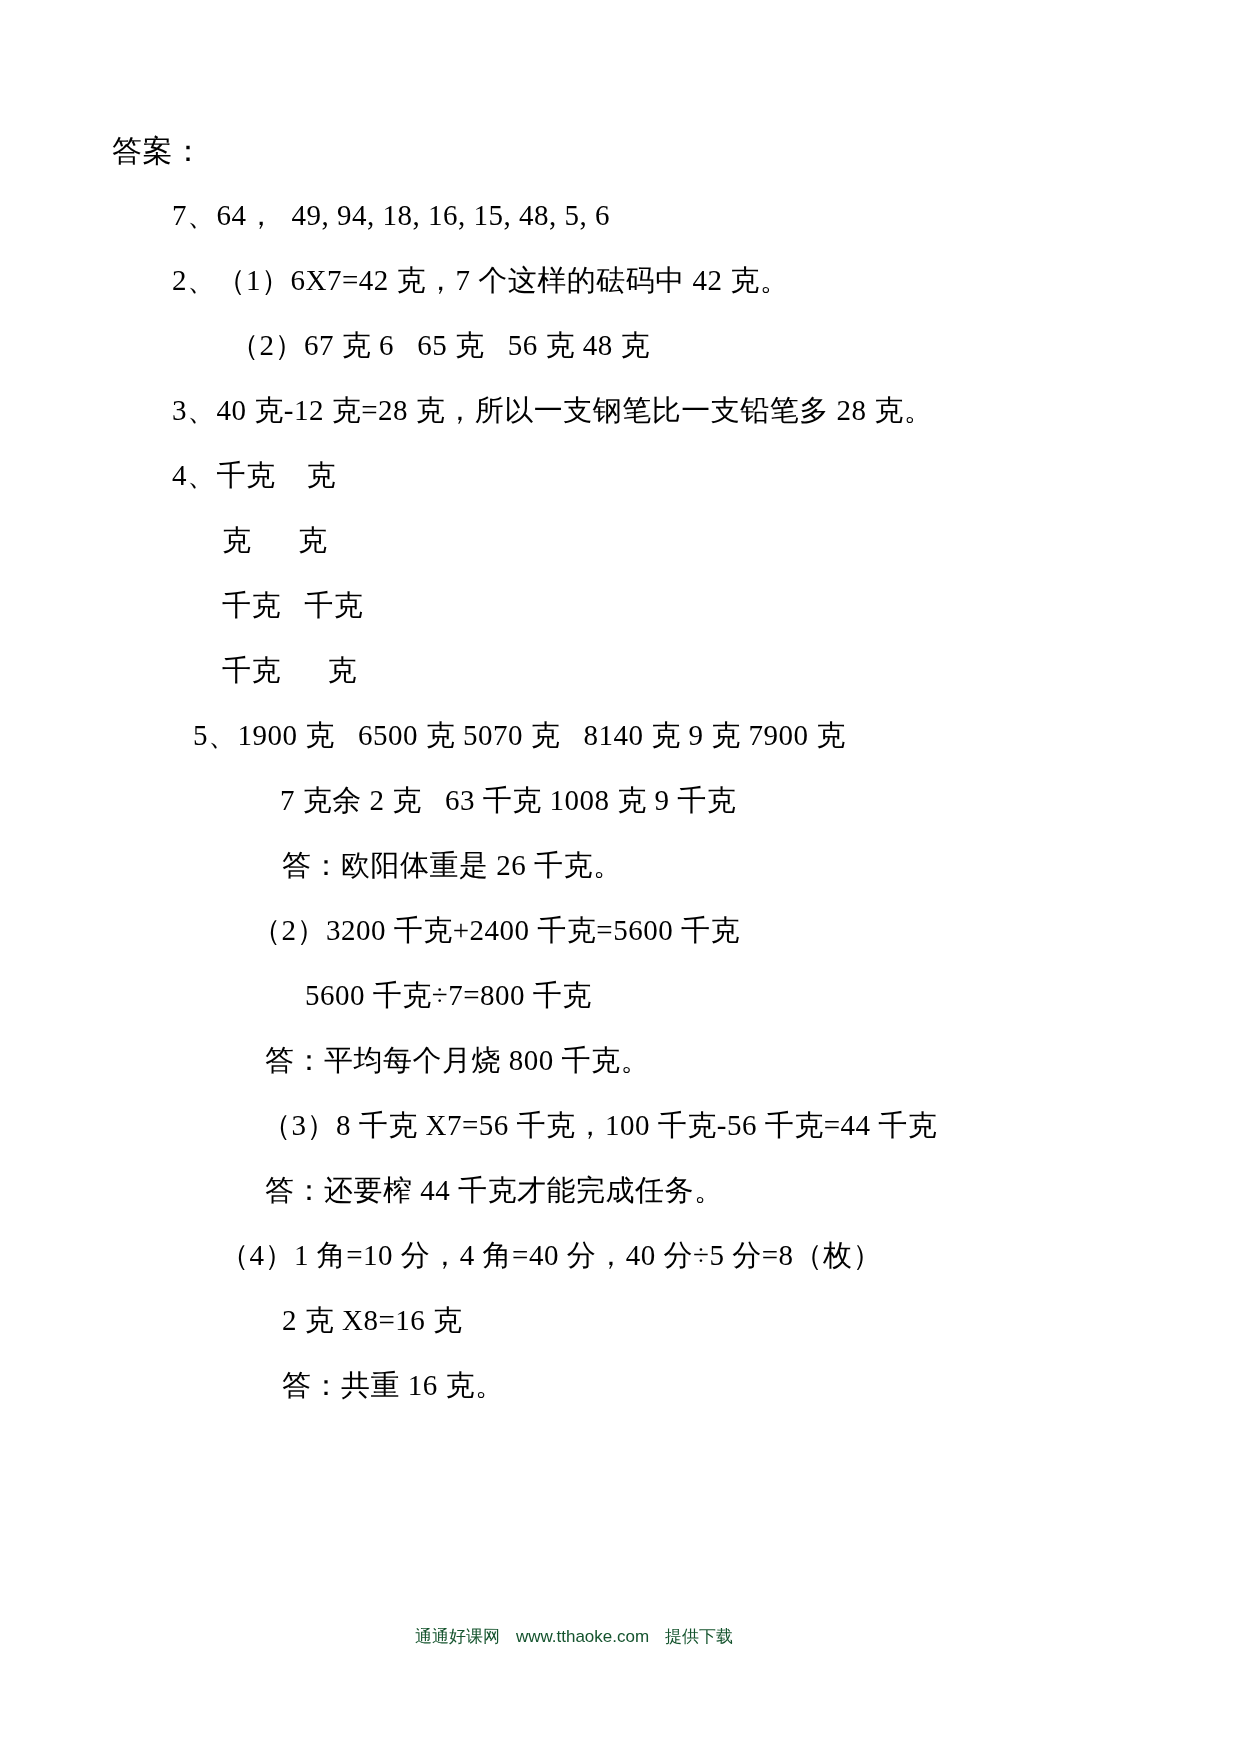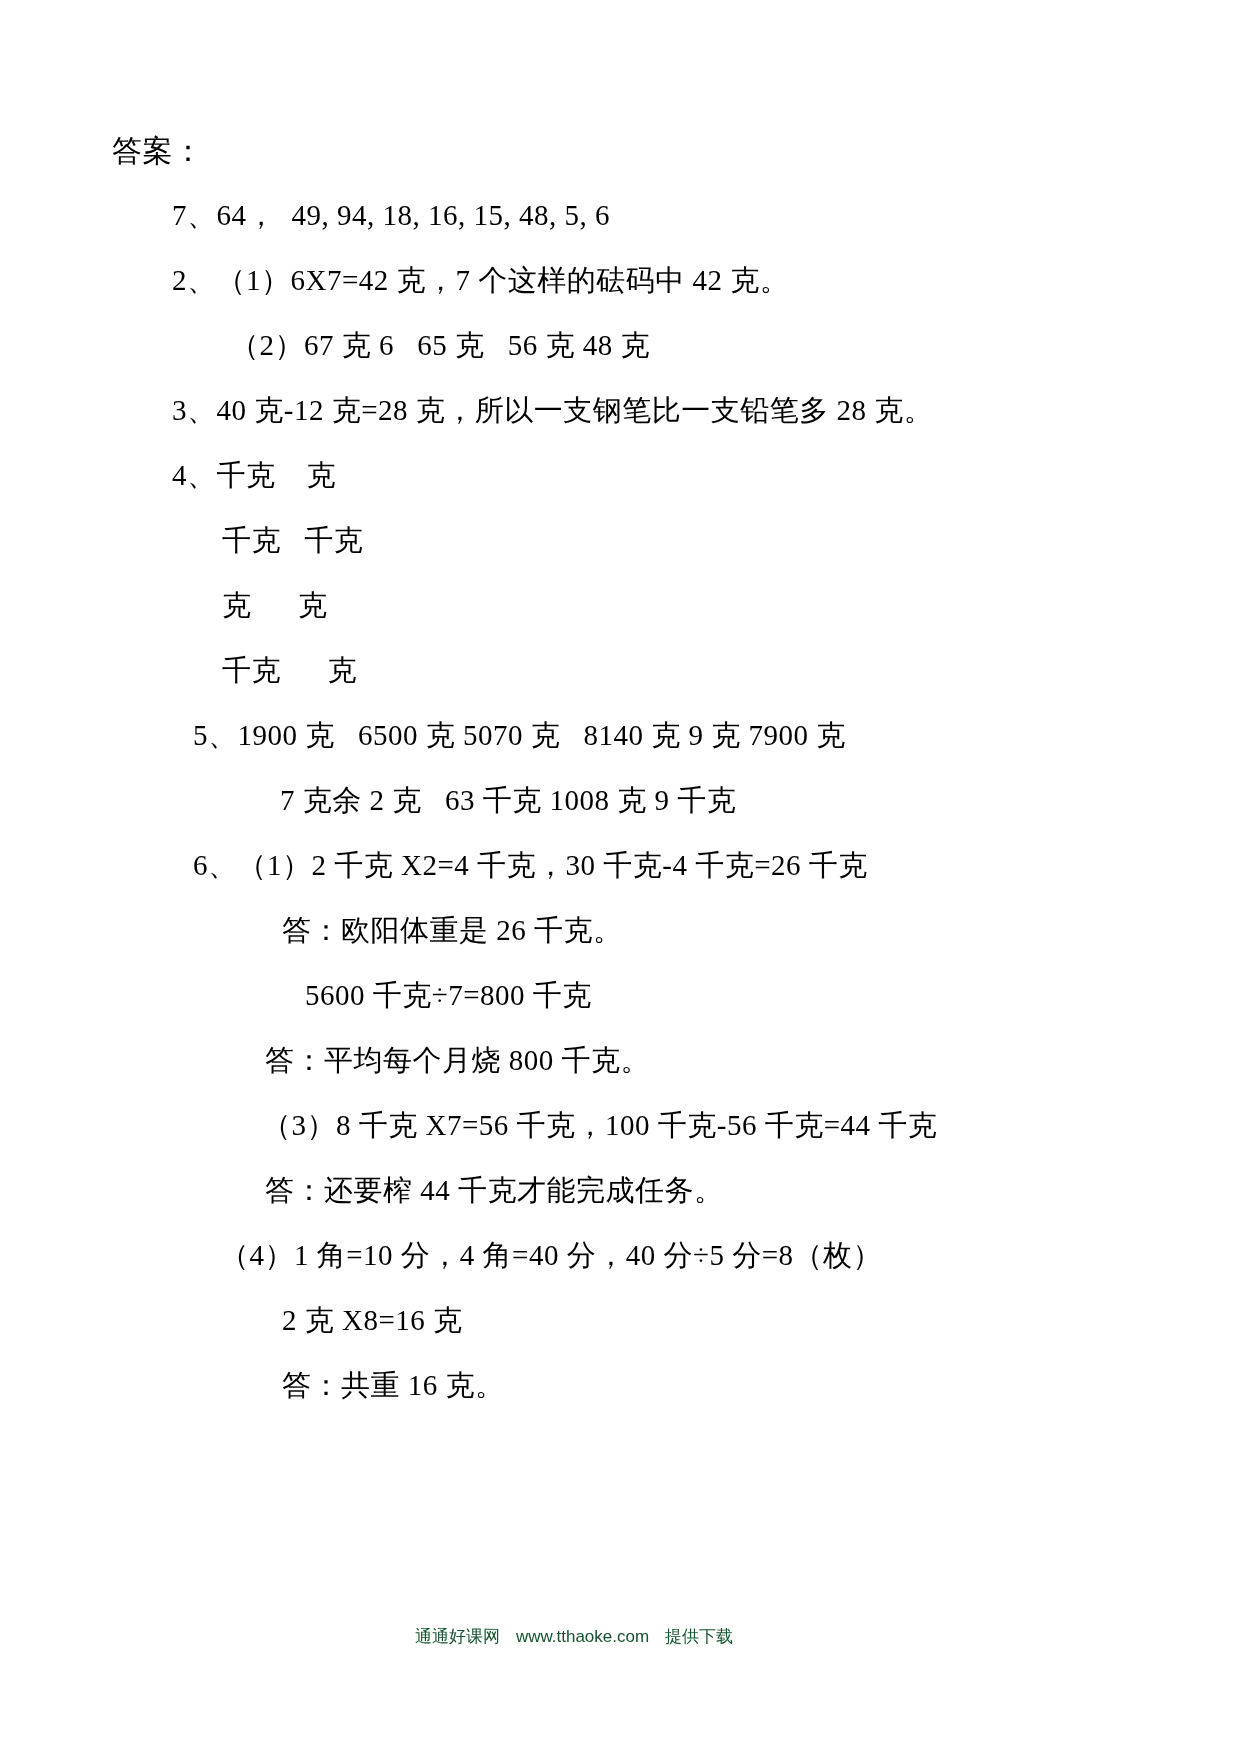--- a/index.html
+++ b/index.html
@@ -67,27 +67,27 @@
 <body>
 
 <div class="page">
   <div class="content">
     <div class="line heading ind-112">答案：</div>
     <div class="line ind-172">7、64，  49, 94, 18, 16, 15, 48, 5, 6</div>
     <div class="line ind-172">2、（1）6X7=42 克，7 个这样的砝码中 42 克。</div>
     <div class="line ind-230">（2）67 克 6   65 克   56 克 48 克</div>
     <div class="line ind-172">3、40 克-12 克=28 克，所以一支钢笔比一支铅笔多 28 克。</div>
     <div class="line ind-172">4、千克    克</div>
+    <div class="line ind-222">克      克</div>
     <div class="line ind-222">千克   千克</div>
-    <div class="line ind-222">克      克</div>
     <div class="line ind-222">千克      克</div>
     <div class="line ind-193">5、1900 克   6500 克 5070 克   8140 克 9 克 7900 克</div>
     <div class="line ind-233">7 克余 2 克   63 千克 1008 克 9 千克</div>
-    <div class="line ind-193">6、（1）2 千克 X2=4 千克，30 千克-4 千克=26 千克</div>
     <div class="line ind-282">答：欧阳体重是 26 千克。</div>
+    <div class="line ind-252">（2）3200 千克+2400 千克=5600 千克</div>
     <div class="line ind-305">5600 千克÷7=800 千克</div>
     <div class="line ind-265">答：平均每个月烧 800 千克。</div>
     <div class="line ind-262">（3）8 千克 X7=56 千克，100 千克-56 千克=44 千克</div>
     <div class="line ind-265">答：还要榨 44 千克才能完成任务。</div>
     <div class="line ind-220">（4）1 角=10 分，4 角=40 分，40 分÷5 分=8（枚）</div>
     <div class="line ind-282">2 克 X8=16 克</div>
     <div class="line ind-282">答：共重 16 克。</div>
   </div>
 
   <div class="footer">

